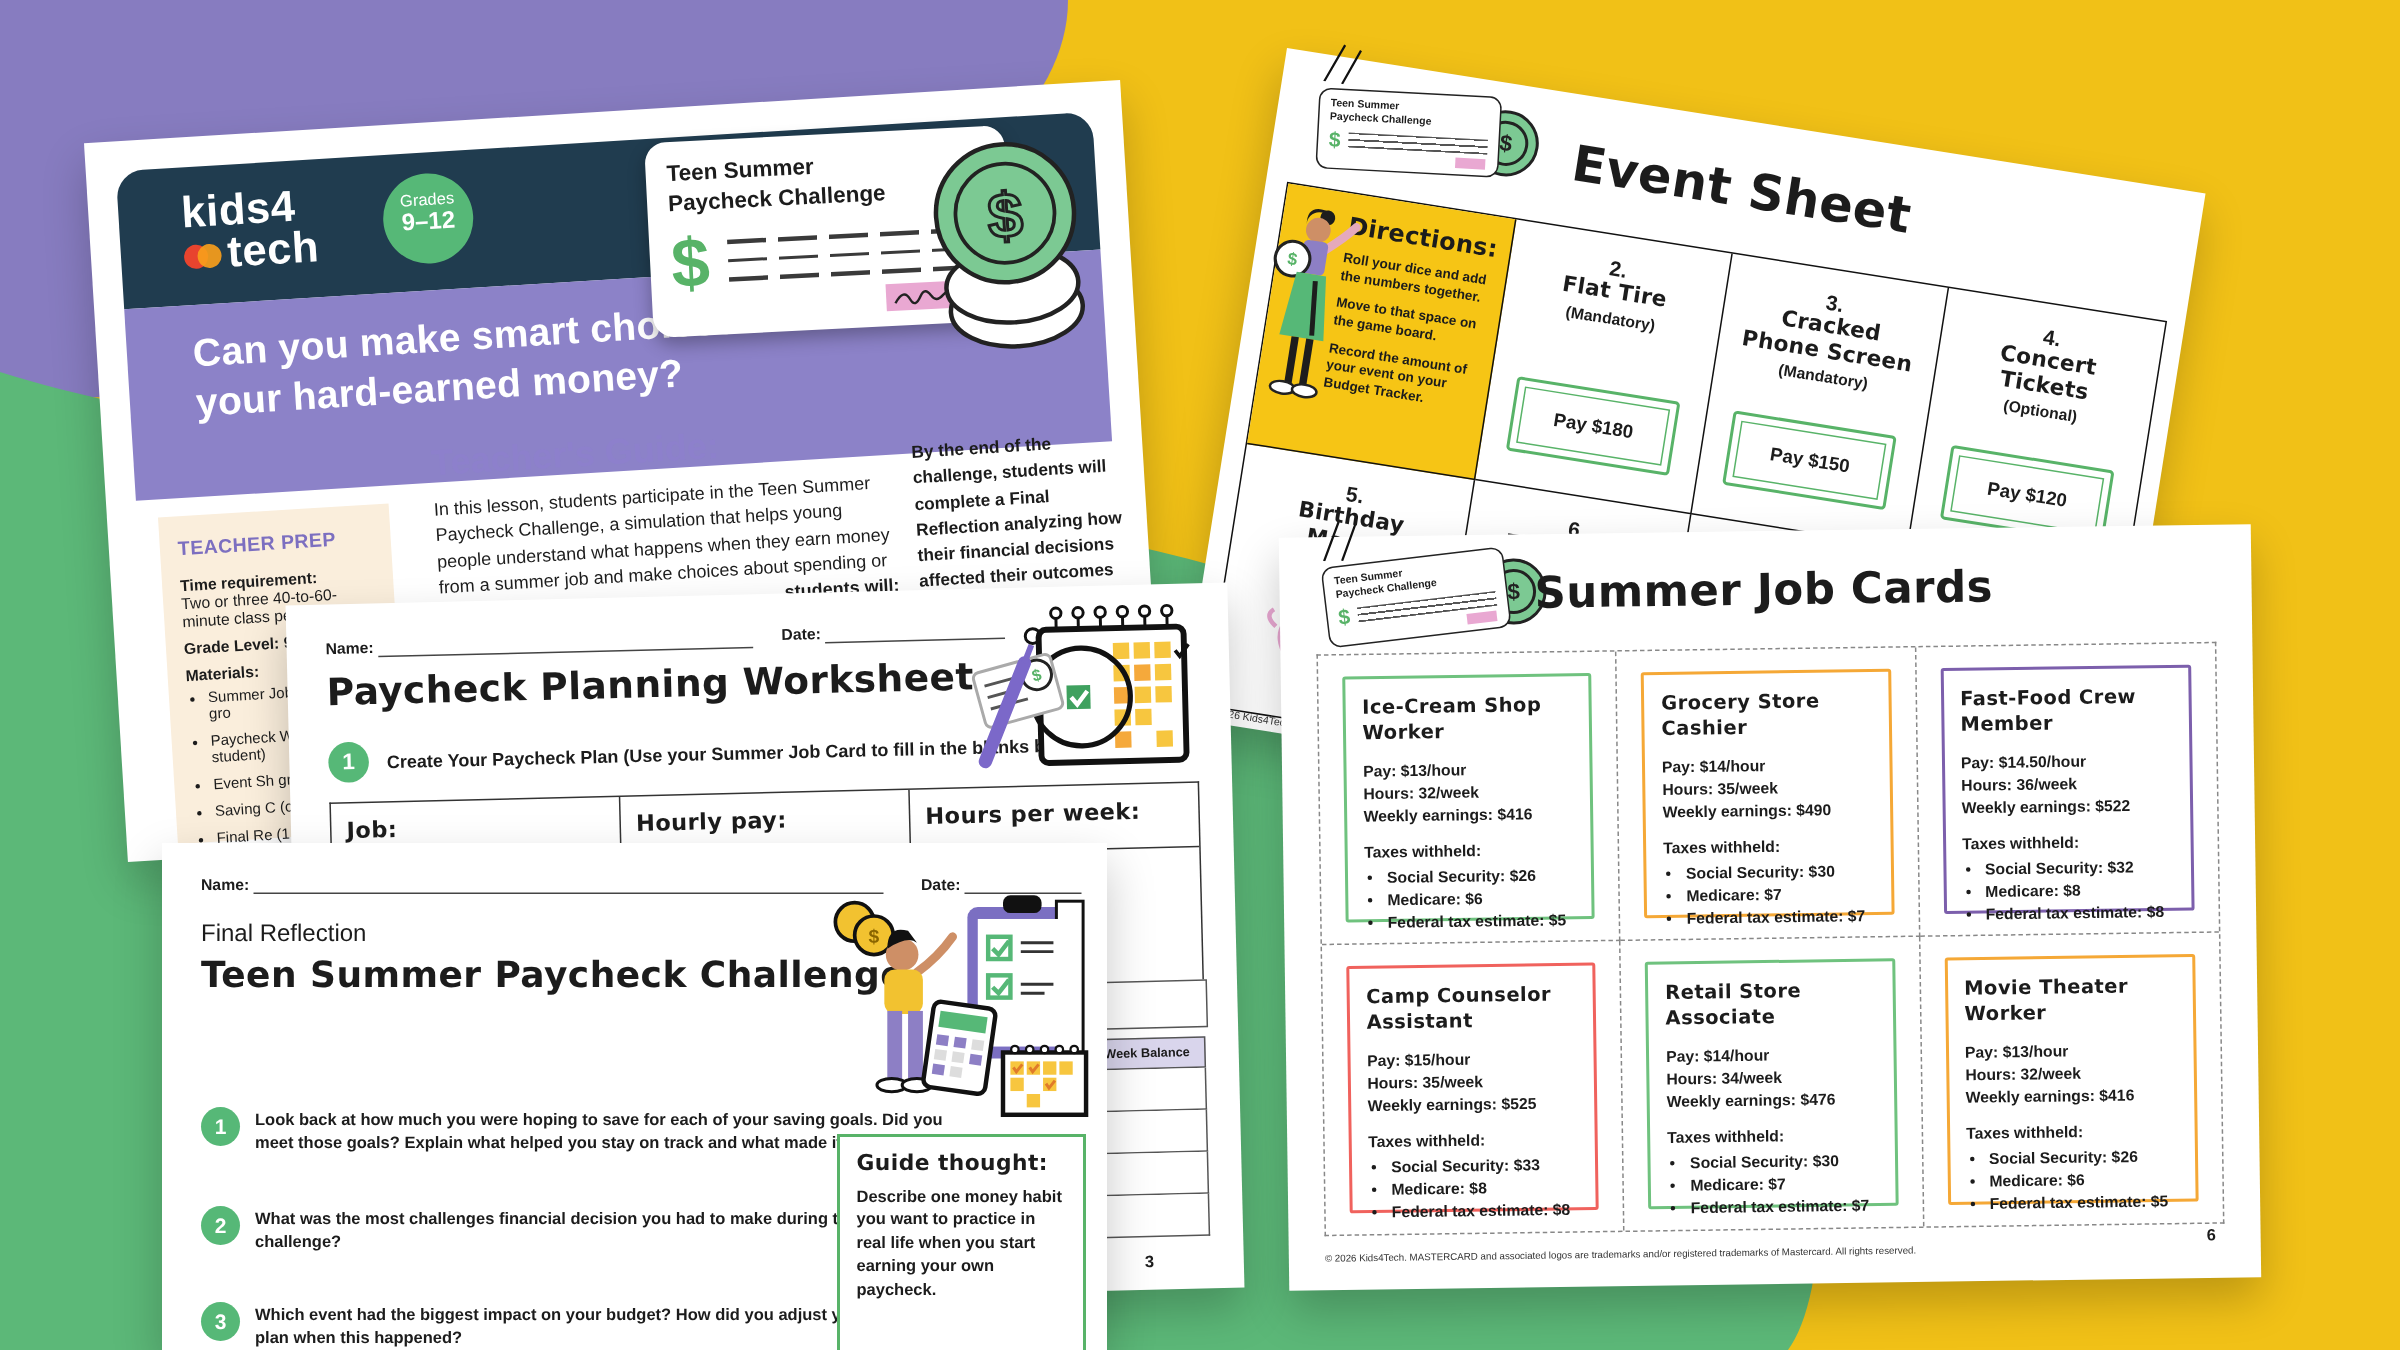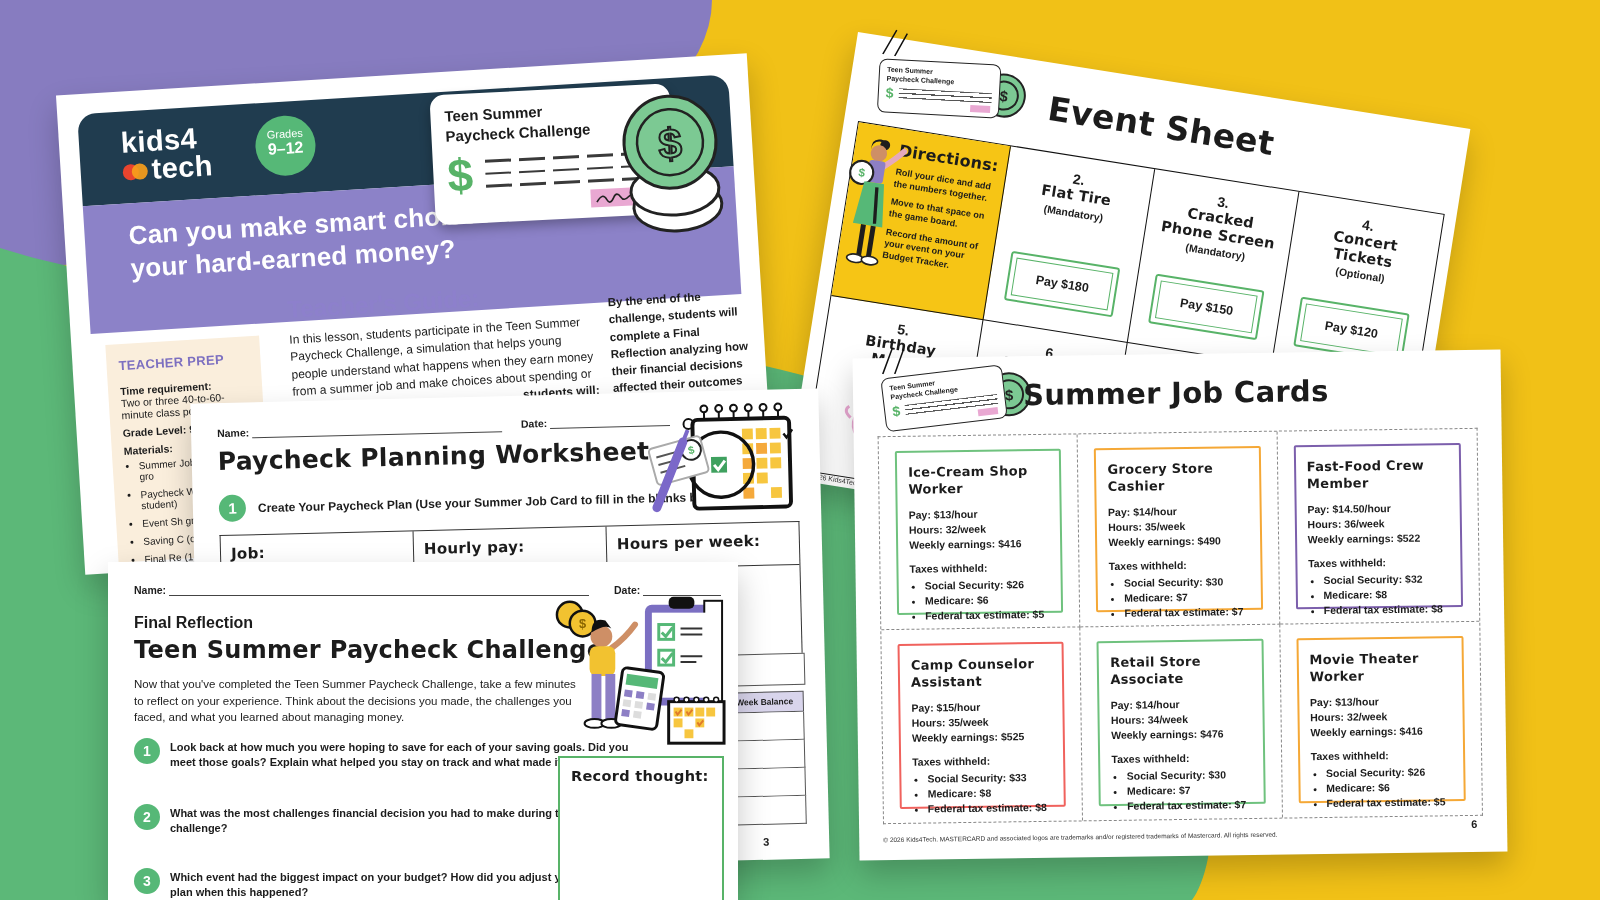--- a/index.html
+++ b/index.html
@@ -113,21 +113,21 @@
   .bal{position:absolute;left:498px;top:302px;width:108px}
   .bal-h{background:#D9D5EC;border:1.2px solid #555;font-size:8.5px;font-weight:700;text-align:center;
     padding:4px 2px;line-height:1.25}
   .bal-r{height:27px;border:1.2px solid #555;border-top:none;background:#fff}
   .wp3{position:absolute;left:562px;top:446px;font-size:11px;font-weight:700}
 
   
   #pg-reflection{left:108px;top:562px;width:630px;height:338px;z-index:4}
   .rf-name{position:absolute;left:26px;top:22px}
   .rf-date{position:absolute;left:506px;top:22px}
-  .rf-sub{position:absolute;left:26px;top:52px;font-size:16px;font-weight:700}
+  .rf-sub{position:absolute;left:26px;top:52px;font-size:16px;font-weight:400}
   .rf-title{position:absolute;left:26px;top:74px;font-size:24px}
   .rf-intro{position:absolute;left:26px;top:114px;width:452px;font-size:11.5px;line-height:1.45;font-weight:500}
   .rf-q{position:absolute;display:flex;align-items:flex-start}
   .rf-q .stepnum{flex:0 0 26px;width:26px;height:26px;font-size:14px}
   .rf-q span{font-size:11px;font-weight:700;line-height:1.35;margin-left:10px;padding-top:2px}
   .rf-art{position:absolute;left:442px;top:34px}
   .ft-box{position:absolute;left:450px;top:194px;width:166px;height:160px;border:2.5px solid #58B368;
     padding:10px 11px;box-sizing:border-box;background:#fff}
   .ft-title{font-size:14.5px;margin-bottom:7px}
   .ft-text{font-size:11px;font-weight:600;line-height:1.4}
@@ -427,21 +427,20 @@
       <div class="bal-r"></div>
     </div>
     <div class="wp3">3</div>
   </div>
 
   <div class="page" id="pg-reflection">
     <div class="rf-name fld"><span>Name:</span> <span class="uline" style="width:420px"></span></div>
     <div class="rf-date fld"><span>Date:</span> <span class="uline" style="width:78px"></span></div>
     <div class="rf-sub">Final Reflection</div>
     <div class="rf-title hand">Teen Summer Paycheck Challenge</div>
-    <div class="rf-intro">Now that you've completed the Teen Summer Paycheck Challenge, take a few minutes to reflect on your experience. Think about the decisions you made, the challenges you faced, and what you learned about managing money.</div>
     <div class="rf-q" style="left:26px;top:176px;width:520px">
       <div class="stepnum">1</div>
       <span>Look back at how much you were hoping to save for each of your saving goals. Did you meet those goals? Explain what helped you stay on track and what made it difficult.</span>
     </div>
     <div class="rf-q" style="left:26px;top:242px;width:440px">
       <div class="stepnum">2</div>
       <span>What was the most challenges financial decision you had to make during the challenge?</span>
     </div>
     <div class="rf-q" style="left:26px;top:306px;width:460px">
       <div class="stepnum">3</div>
@@ -502,21 +501,22 @@
           <rect x="147" y="123" width="9" height="9"></rect>
           <rect x="136" y="134" width="9" height="9"></rect>
         </g>
       <g stroke="#E07B2A" stroke-width="2" fill="none">
           <path d="M127,116 l2,3 l4,-5"></path>
           <path d="M138,116 l2,3 l4,-5"></path>
           <path d="M149,127 l2,3 l4,-5"></path>
         </g>
     </svg>
     <div class="ft-box">
-      <div class="ft-title hand">Record thought:</div>
+      <div class="ft-title hand">Guide thought:</div>
+      <div class="ft-text">Describe one money habit you want to practice in real life when you start earning your own paycheck.</div>
     </div>
   </div>
 
   <div class="page" id="pg-jobcards">
     <div class="mini-logo" style="left:30px;top:14px">
       <svg class="strings" width="40" height="28">
           <path d="M6,28 L16,2 M18,28 L27,4" stroke="#111" stroke-width="1.5" fill="none"></path>
         </svg>
       <span class="ml-coin">
           <b>$</b>

